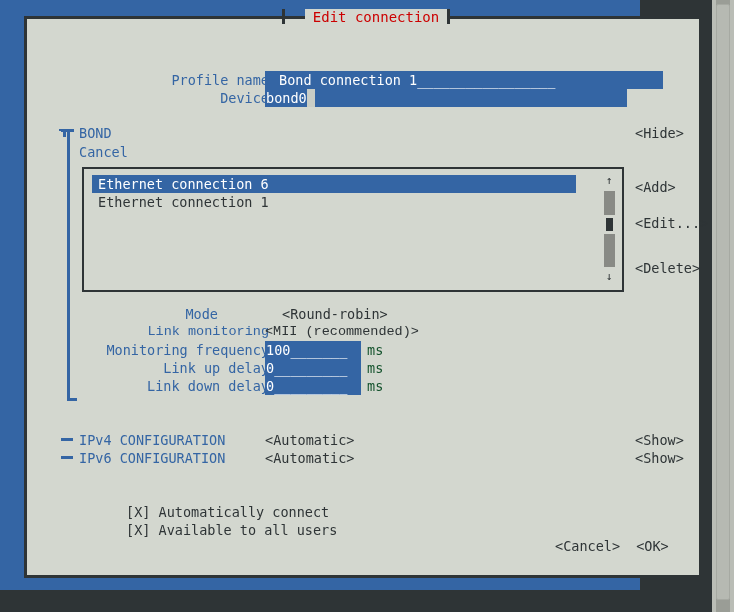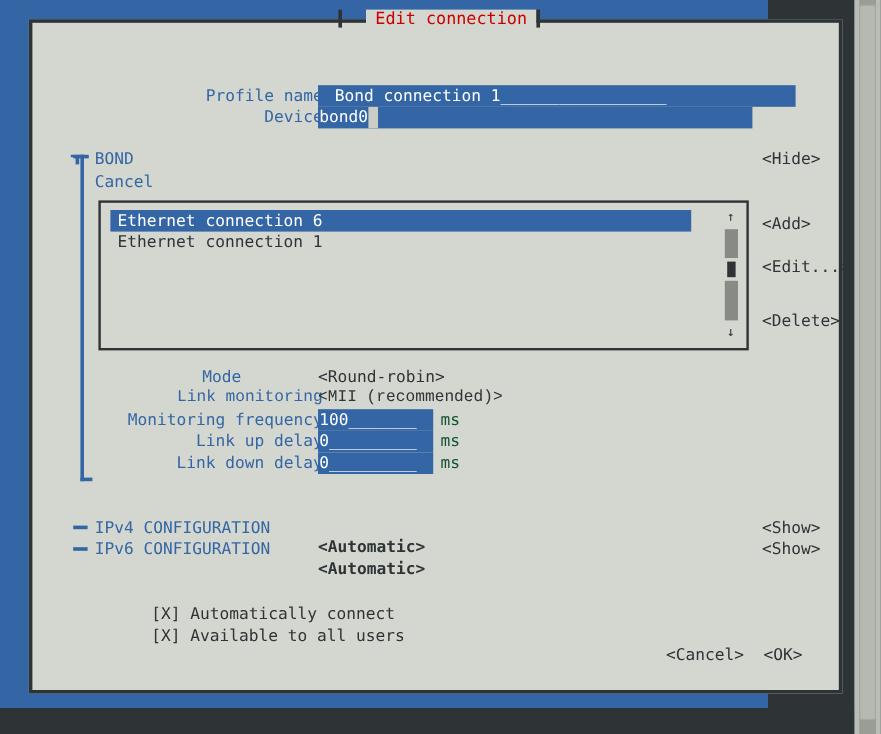--- a/index.html
+++ b/index.html
@@ -305,23 +305,22 @@
     width: 12px; height: 3px;
     background: #3465a4;
   }
   .ip-title {
     position: absolute;
     left: 52px; top: 0;
     color: #3465a4;
   }
   .ip-value {
     position: absolute;
-    left: 238px; top: 16px;
-    color: #2e3436;
-    font-weight: bold;
+    left: 238px; top: 0;
+    color: #2e3436;
   }
 
   
   .check-row {
     position: absolute;
     left: 34px;
     height: 18px;
     line-height: 18px;
     color: #2e3436;
     white-space: pre;
@@ -391,21 +390,21 @@
           <span class="thumb"></span>
           <span class="trough-b"></span>
           <span class="arrow down">↓</span>
         </div>
       </div>
 
       <div class="side-btn" style="left:608px; top:159px;">&lt;Add&gt;</div>
       <div class="side-btn" style="left:608px; top:195px;">&lt;Edit...&gt;</div>
       <div class="side-btn" style="left:608px; top:240px;">&lt;Delete&gt;</div>
 
-      <div class="form-row" style="left:0; top:286px; width:604px;">
+      <div class="form-row" style="left:17px; top:286px; width:604px;">
         <span class="field-label" style="right:430px;">Mode</span>
         <span class="val" style="position:absolute; left:238px; top:0;">&lt;Round-robin&gt;</span>
       </div>
 
       <div class="form-row" style="left:0; top:304px; width:672px;font-family:Liberation Mono, monospace;">
         <span class="field-label" style="right:430px;">Link monitoring</span>
         <span class="val" style="position:absolute; left:238px; top:0;">&lt;MII (recommended)&gt;</span>
       </div>
 
       <div class="form-row" style="left:0; top:322px; width:672px;">

